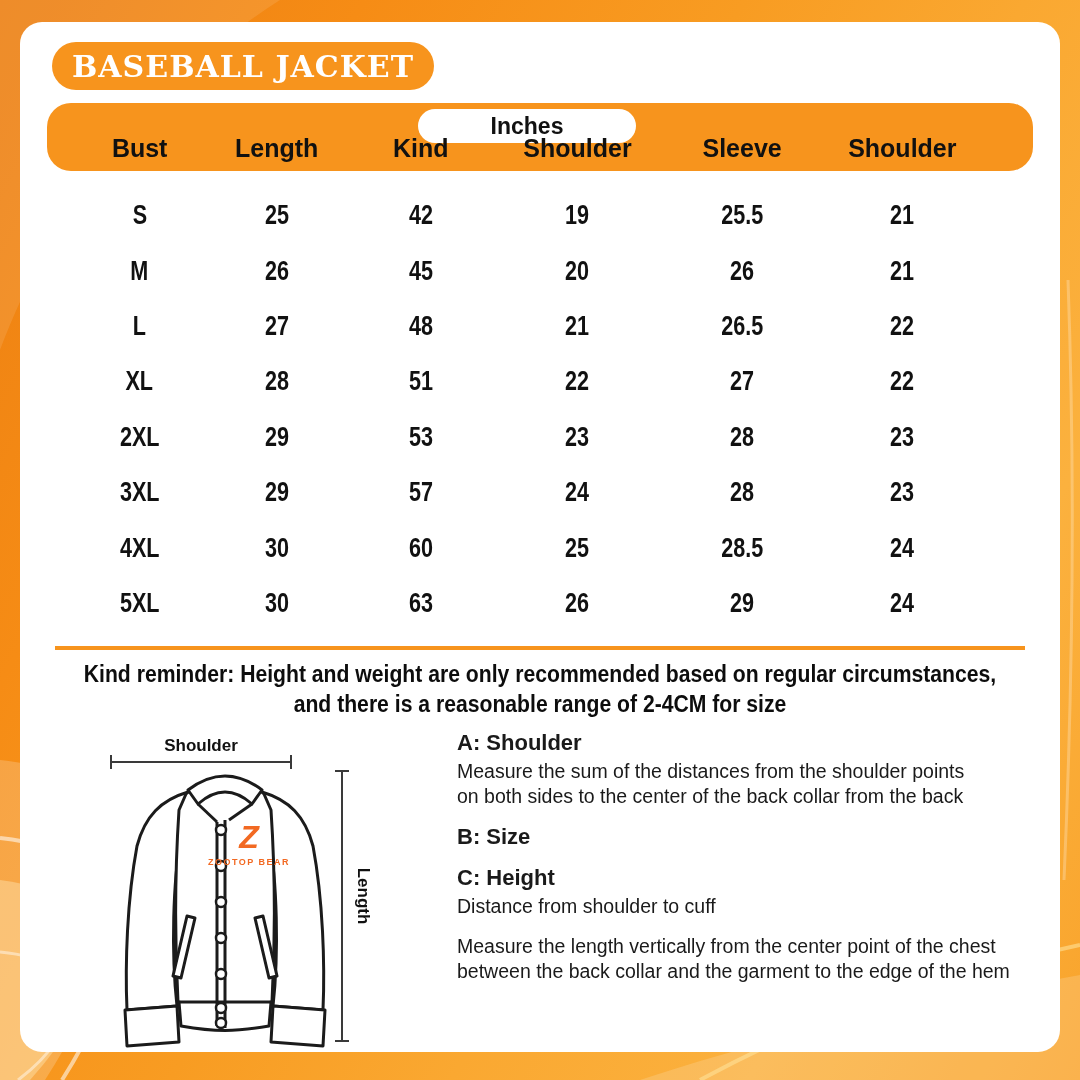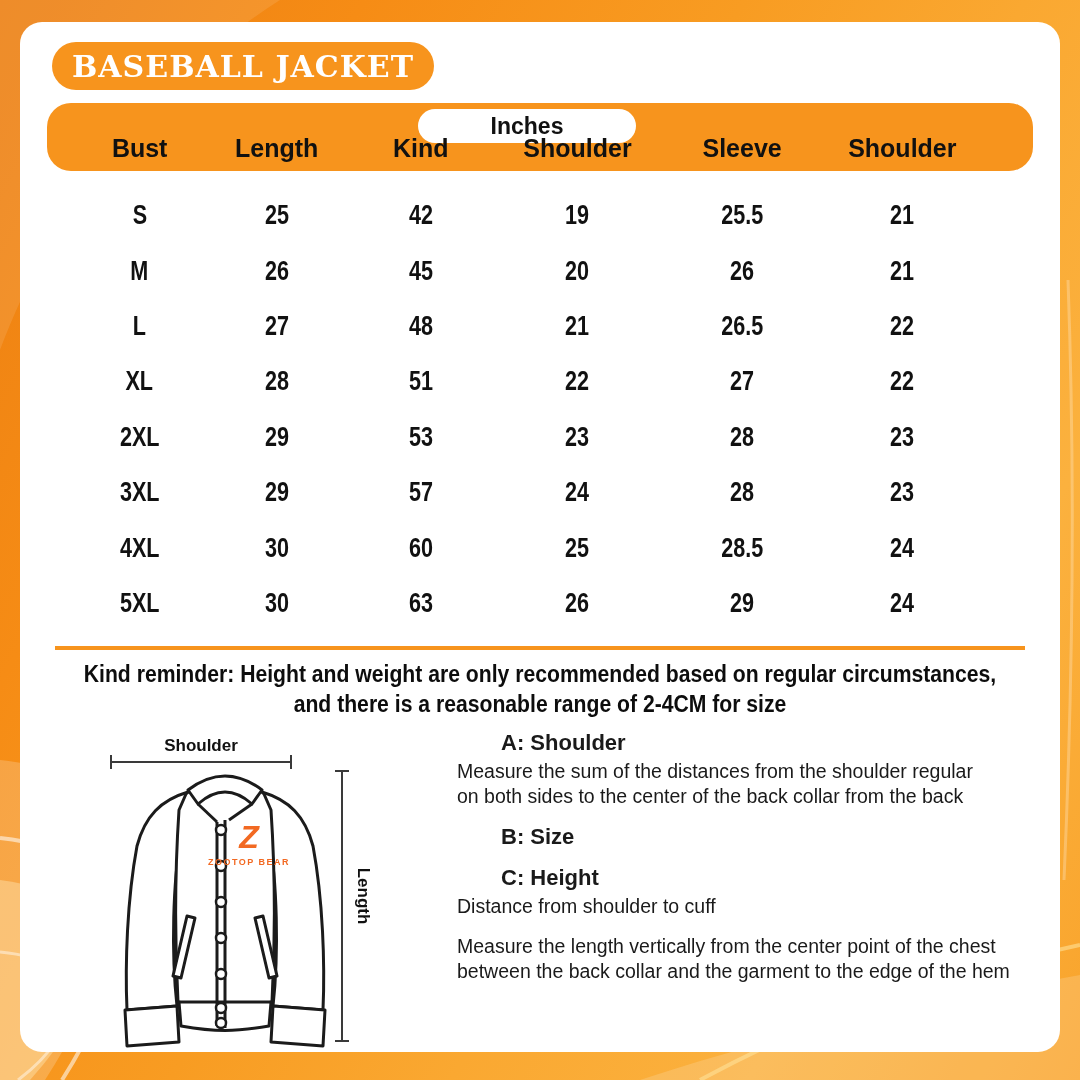--- a/index.html
+++ b/index.html
@@ -39,21 +39,21 @@
   .divider{position:absolute;left:35px;top:624px;width:970px;height:4px;background:#F7941D;}
   .reminder{
     position:absolute;left:0;top:637px;width:100%;text-align:center;
     font-weight:bold;font-size:23px;line-height:30px;color:#0d0d0d;
     white-space:pre-line;transform:scaleX(.92);
   }
   .figure{position:absolute;left:55px;top:698px;width:360px;height:340px;}
   .guide{position:absolute;left:437px;top:708px;width:585px;color:#1a1a1a;}
   .g-block{margin-bottom:15px;}
   .g-block.gap{margin-top:7px;}
-  .g-head{font-weight:bold;font-size:22px;margin-bottom:3px;margin-left:44px;}
+  .g-head{font-weight:bold;font-size:22px;margin-bottom:3px;}
   .g-body{font-size:19.5px;line-height:25px;white-space:pre-line;}
   svg text{font-family:"Liberation Sans",sans-serif;}
 </style>
 </head>
 <body>
 
 <svg class="bg-waves" viewBox="0 0 1080 1080" preserveAspectRatio="none">
   <path d="M0,0 L280,0 C170,70 60,190 0,350 Z" fill="rgba(255,255,255,0.10)"></path>
   <path d="M0,760 C150,775 160,900 45,1080 L0,1080 Z" fill="rgba(255,255,255,0.20)"></path>
   <path d="M0,880 C125,895 115,985 30,1080 L0,1080 Z" fill="rgba(255,240,195,0.38)"></path>
@@ -204,21 +204,21 @@
       <circle cx="146" cy="303" r="5"></circle>
     </g>
 
     <text x="174" y="128" font-family="DejaVu Serif, Liberation Serif, serif" font-style="italic" font-weight="bold" font-size="32" fill="#F26922" text-anchor="middle">Z</text>
     <text x="174" y="145" font-size="9" font-weight="bold" letter-spacing="1.5" fill="#F26922" text-anchor="middle">ZOOTOP BEAR</text>
   </svg>
 
   <div class="guide">
     <div class="g-block">
       <div class="g-head">A: Shoulder</div>
-      <div class="g-body">Measure the sum of the distances from the shoulder regular
+      <div class="g-body">Measure the sum of the distances from the shoulder points
 on both sides to the center of the back collar from the back</div>
     </div>
     <div class="g-block">
       <div class="g-head">B: Size</div>
     </div>
     <div class="g-block gap">
       <div class="g-head">C: Height</div>
       <div class="g-body">Distance from shoulder to cuff</div>
     </div>
     <div class="g-block gap">

